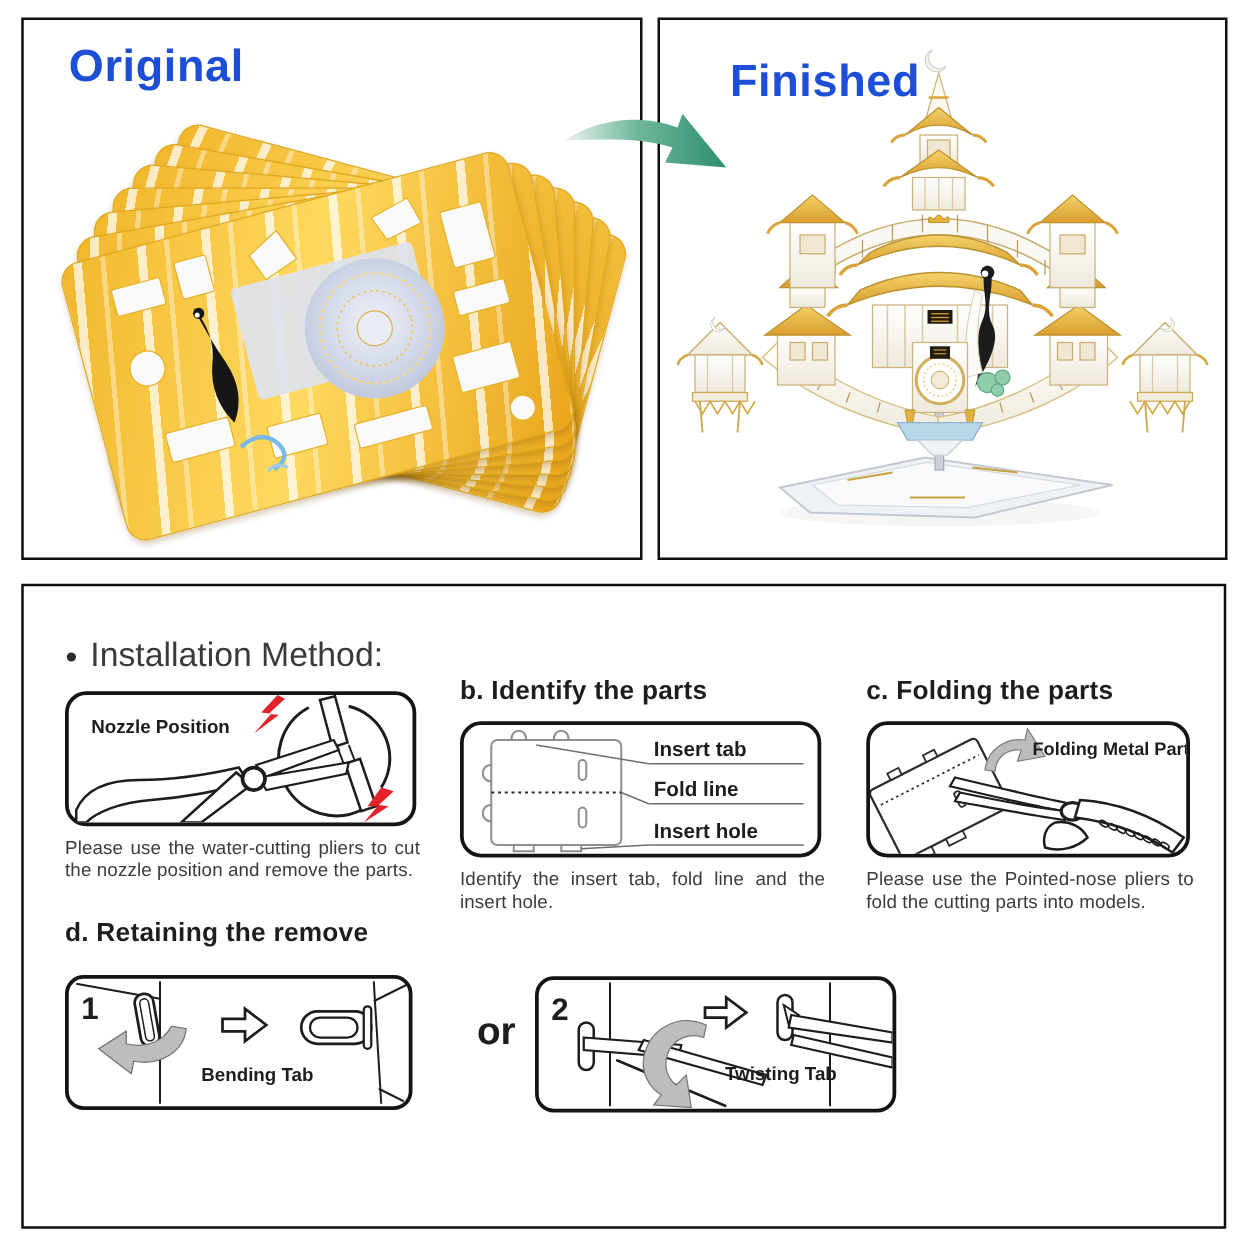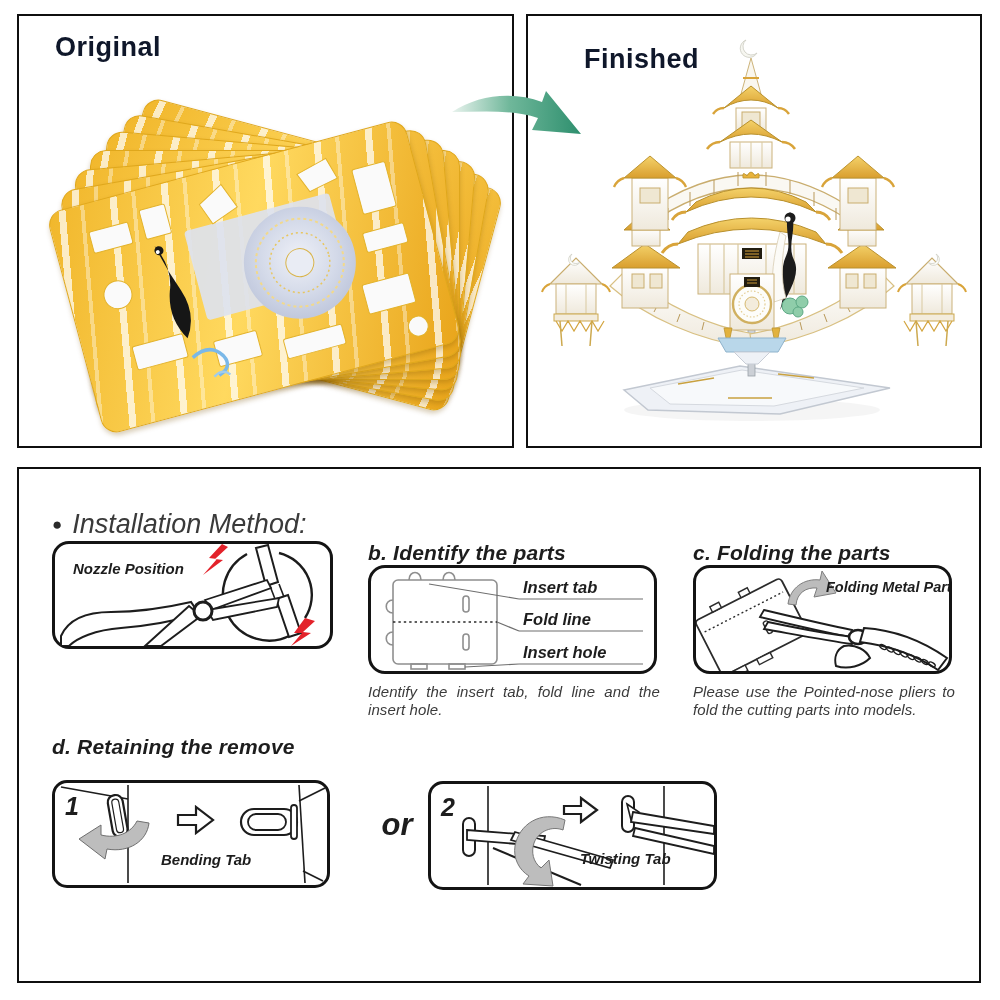--- a/index.html
+++ b/index.html
@@ -4,24 +4,24 @@
 <style>
   html,body{margin:0;padding:0;}
   body{
     width:1000px;height:1000px;position:relative;background:#ffffff;
     font-family:"Liberation Sans","DejaVu Sans",sans-serif;color:#222;
     overflow:hidden;
   }
   .panel{position:absolute;background:#fff;border:2px solid #0f0f0f;box-sizing:border-box;}
   #panel-original{left:17px;top:14px;width:497px;height:434px;overflow:hidden;}
   #panel-finished{left:526px;top:14px;width:456px;height:434px;overflow:hidden;}
-  #panel-instructions{left:17px;top:467px;width:964px;height:516px;font-style:italic;}
+  #panel-instructions{left:17px;top:467px;width:964px;height:516px;}
 
   .photo-title{
-    position:absolute;font-size:27px;font-weight:bold;color:#0f172a;
+    position:absolute;font-size:36px;font-weight:bold;color:#1d4ed8;
     letter-spacing:0.5px;z-index:6;
   }
   #title-original{left:36px;top:16px;}
   #title-finished{left:56px;top:28px;}
 
   
   #sheet-fan{position:absolute;left:0;top:0;width:100%;height:100%;}
   .sheet{
     position:absolute;width:370px;height:230px;border-radius:16px;
     border:1px solid #dfa71c;box-sizing:border-box;
@@ -46,21 +46,21 @@
 
   
   .method-heading{position:absolute;left:33px;top:40px;font-size:27px;color:#3a3a3a;}
   .method-heading .bullet{font-size:17px;vertical-align:3px;margin-right:10px;color:#2b2b2b;}
   .step-col{position:absolute;}
   #step-a{left:33px;top:72px;width:284px;}
   #step-b{left:349px;top:72px;width:292px;}
   #step-c{left:674px;top:72px;width:262px;}
   .step-title{font-size:21px;font-weight:bold;color:#1d1d1d;letter-spacing:.2px;line-height:24px;}
   .diagram-box{
-    position:relative;background:#fff;border:3px solid #141414;
+    position:relative;margin-top:12px;background:#fff;border:3px solid #141414;
     border-radius:17px;box-sizing:content-box;
   }
   #box-a{width:275px;height:102px;}
   #box-b{width:283px;height:103px;}
   #box-c{width:253px;height:103px;}
   .diagram-box svg{position:absolute;left:0;top:0;}
   .caption{
     margin-top:9px;font-size:15px;color:#3b3b3b;line-height:1.18;
     text-align:justify;letter-spacing:.1px;
   }
@@ -341,20 +341,21 @@
         <path d="M6,92 C14,74 34,68 56,68 C84,68 110,64 136,58 L144,70 C116,78 92,82 66,84 C40,86 22,94 14,102 L6,102 Z" fill="#fff" stroke="#1d1d1d" stroke-width="2"></path>
         <polygon points="90,102 134,62 146,72 106,102" fill="#fff" stroke="#1d1d1d" stroke-width="2"></polygon>
         <polygon points="150,56 212,36 216,44 156,66" fill="#fff" stroke="#1d1d1d" stroke-width="1.8"></polygon>
         <polygon points="152,66 224,54 222,63 158,76" fill="#fff" stroke="#1d1d1d" stroke-width="1.8"></polygon>
         <circle cx="148" cy="67" r="9" fill="#fff" stroke="#1d1d1d" stroke-width="3"></circle>
 
         <path d="M167,0 L154,14 L162,15 L148,31 L168,16 L160,15 L173,3 Z" fill="#e3222a"></path>
         <path d="M250,74 L239,89 L247,89 L236,102 L256,89 L248,88 L260,77 Z" fill="#e3222a"></path>
       </svg>
     </div>
+    <div class="caption">Please use the water-cutting pliers to cut the nozzle position and remove the parts.</div>
   </div>
 
   <div class="step-col" id="step-b">
     <div class="step-title">b. Identify the parts</div>
     <div class="diagram-box" id="box-b">
       <svg width="283" height="103" viewBox="0 0 283 103">
         <g stroke="#8f8f8f" stroke-width="1.6" fill="none">
           <rect x="22" y="12" width="104" height="84" rx="5"></rect>
           <path d="M38,12 C38,2 50,2 50,12"></path>
           <path d="M72,12 C72,2 84,2 84,12"></path>

